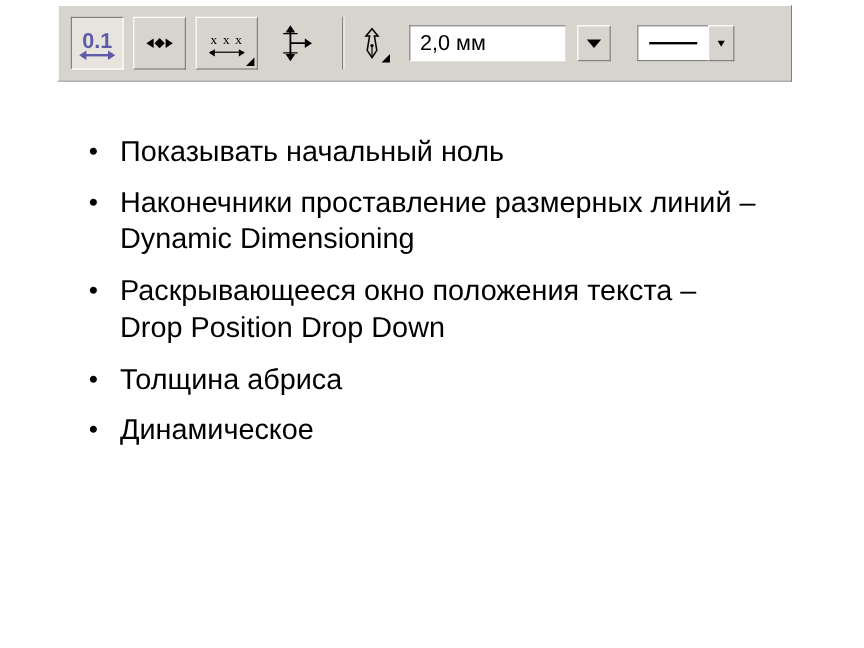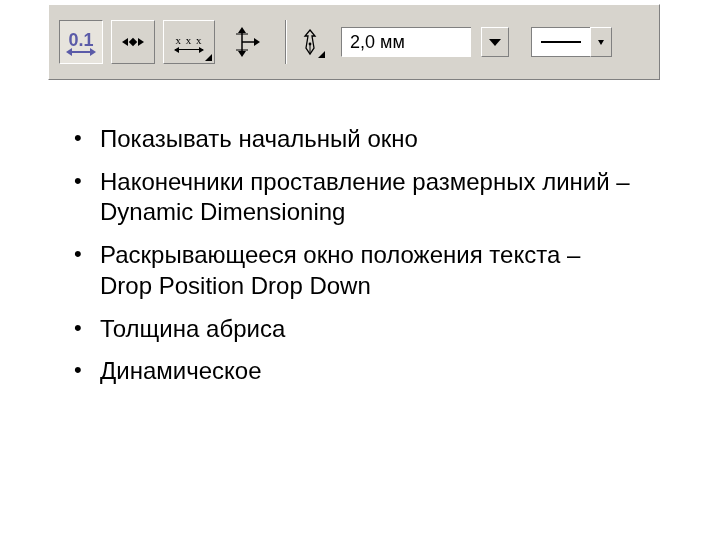--- a/index.html
+++ b/index.html
@@ -18,21 +18,21 @@
     margin: 4px 0 0 48px;
     width: 612px;
   }
   .toolbar-border {
     border: 1px solid #808080;
     border-top-color: #fff;
     border-left-color: #fff;
   }
   .toolbar {
     background: #d7d4cd;
-    height: 74px;
+    height: 62px;
     display: flex;
     align-items: center;
     padding: 0 6px;
     box-sizing: border-box;
   }
 
   .btn {
     height: 44px;
     min-width: 44px;
     box-sizing: border-box;
@@ -294,19 +294,19 @@
         <div class="tri"></div>
       </div>
     </div>
 
   </div>
  </div>
 </div>
 
 <div class="content">
   <ul class="bullets">
-    <li>Показывать начальный окно</li>
+    <li>Показывать начальный ноль</li>
     <li>Наконечники проставление размерных линий – Dynamic Dimensioning</li>
     <li>Раскрывающееся окно положения текста – Drop Position Drop Down</li>
     <li>Толщина абриса</li>
     <li>Динамическое</li>
   </ul>
 </div>
 
 </body></html>

